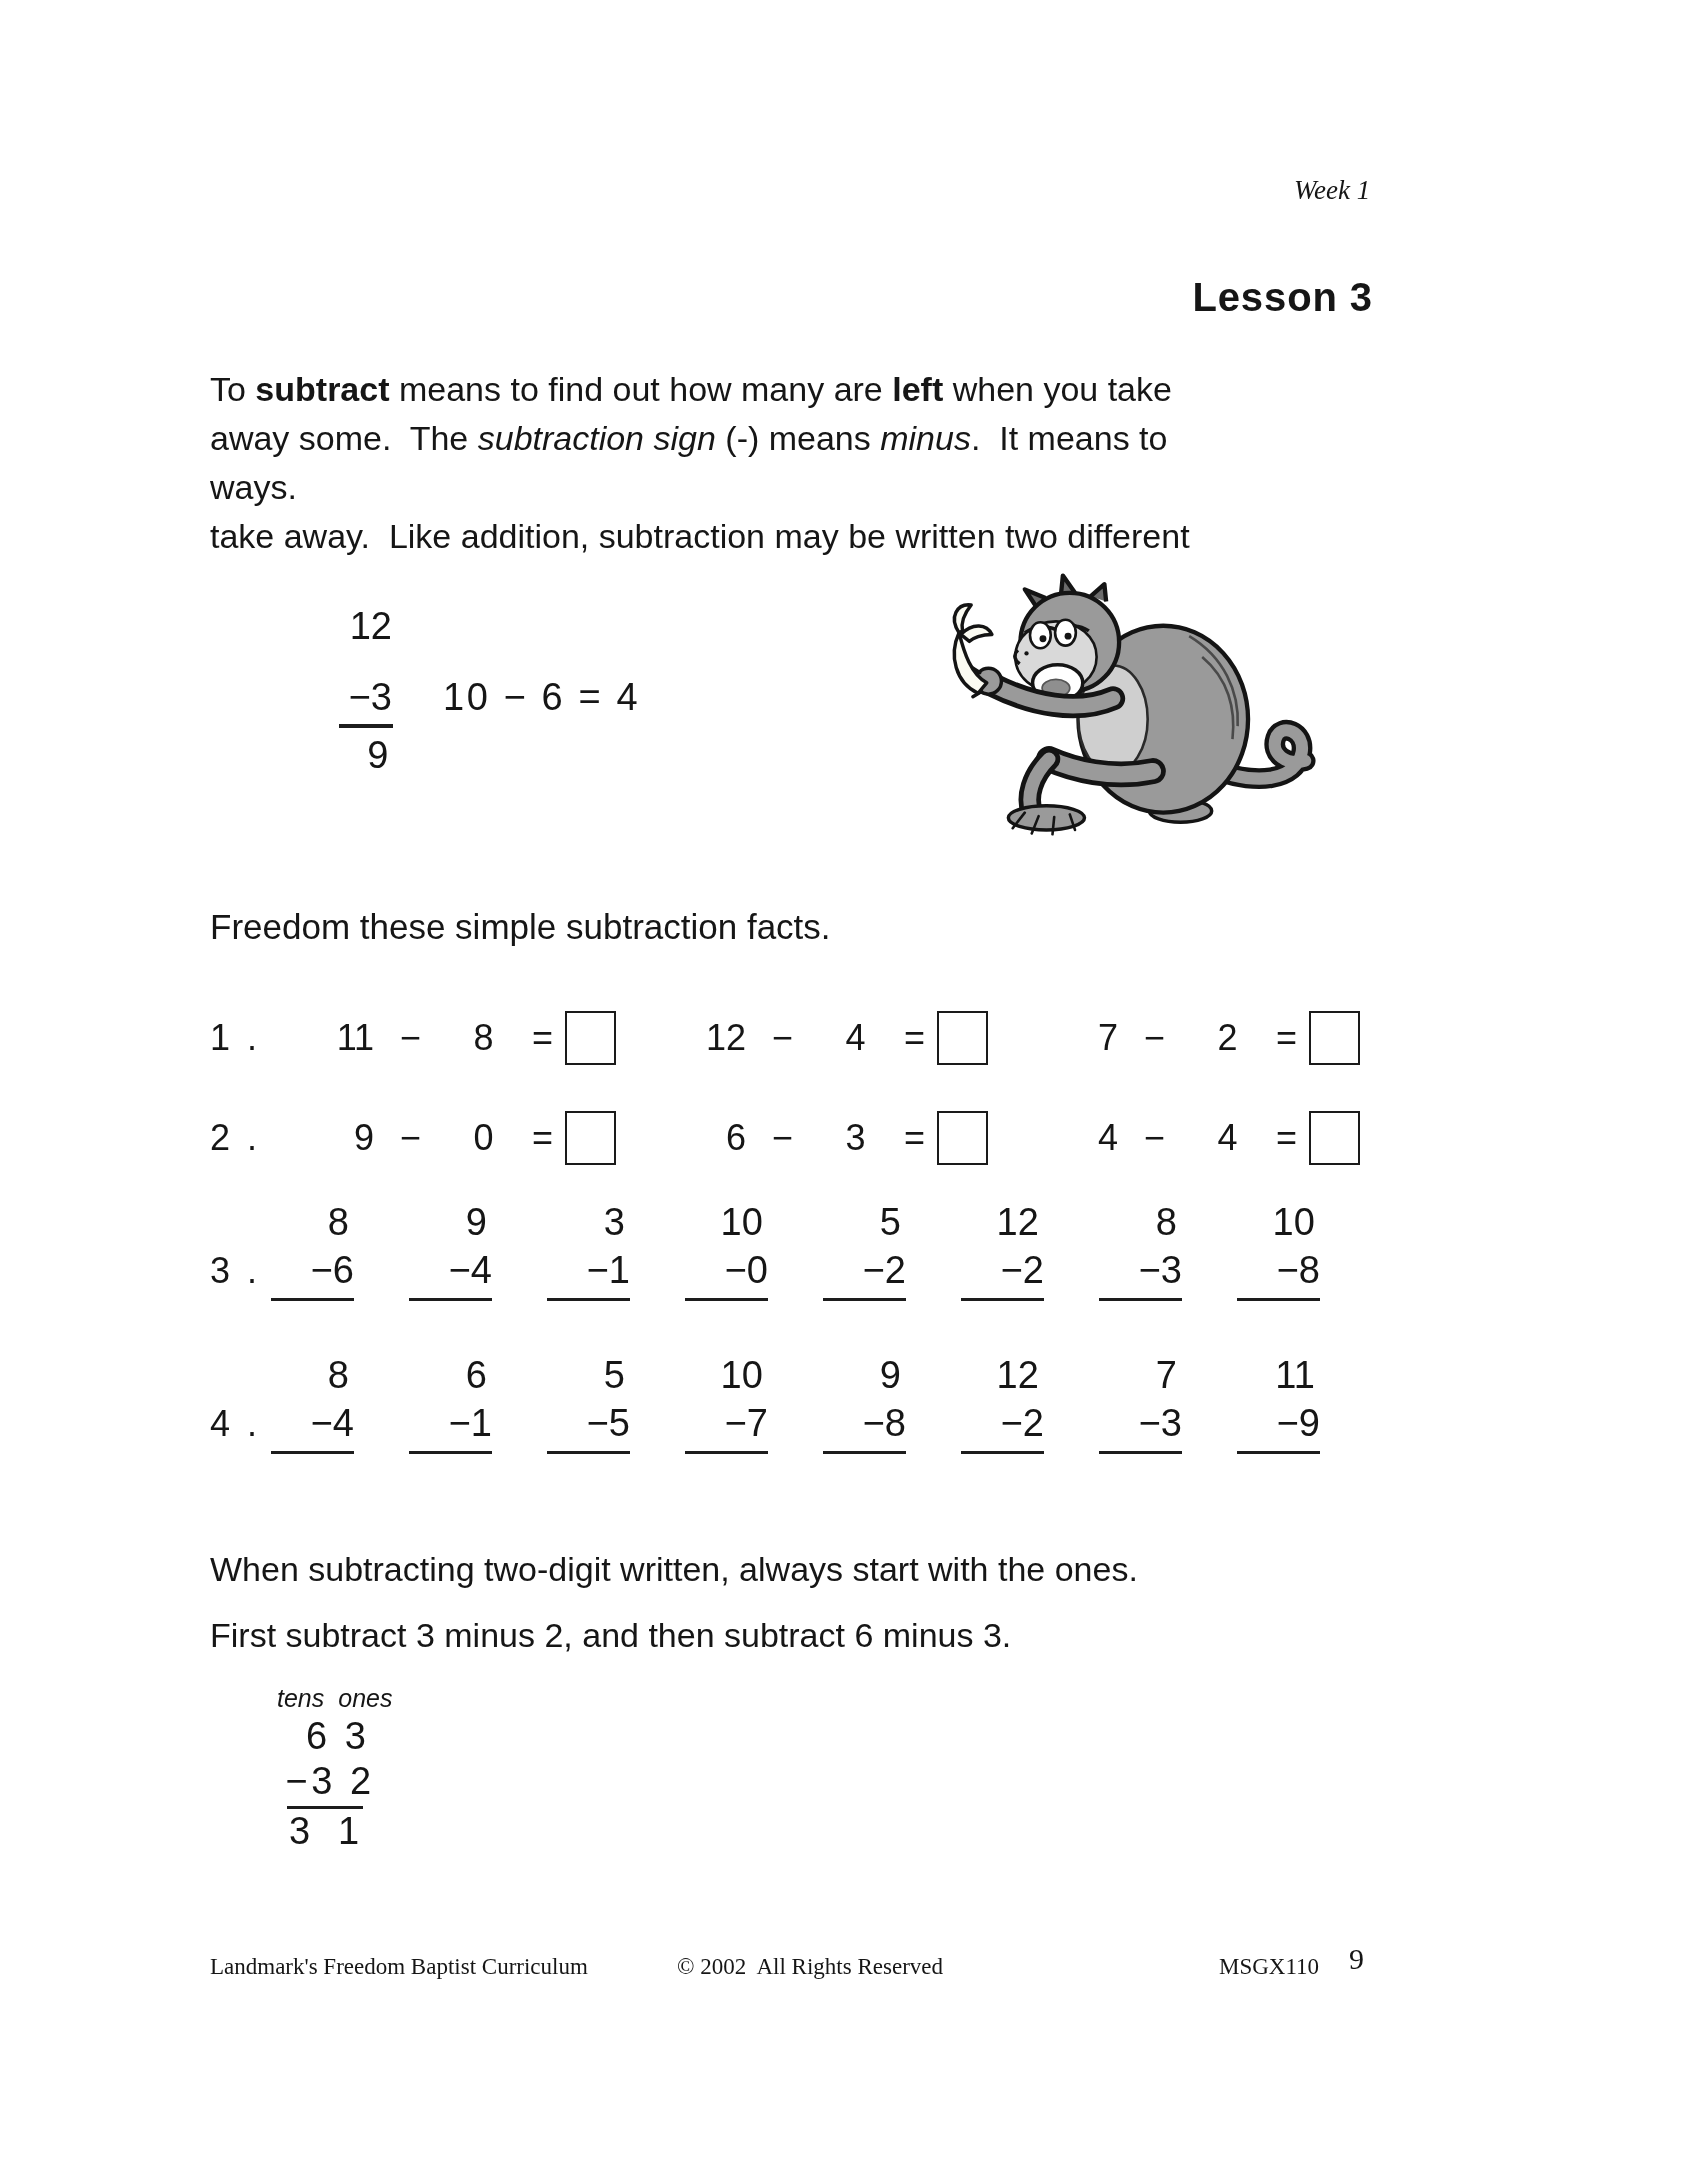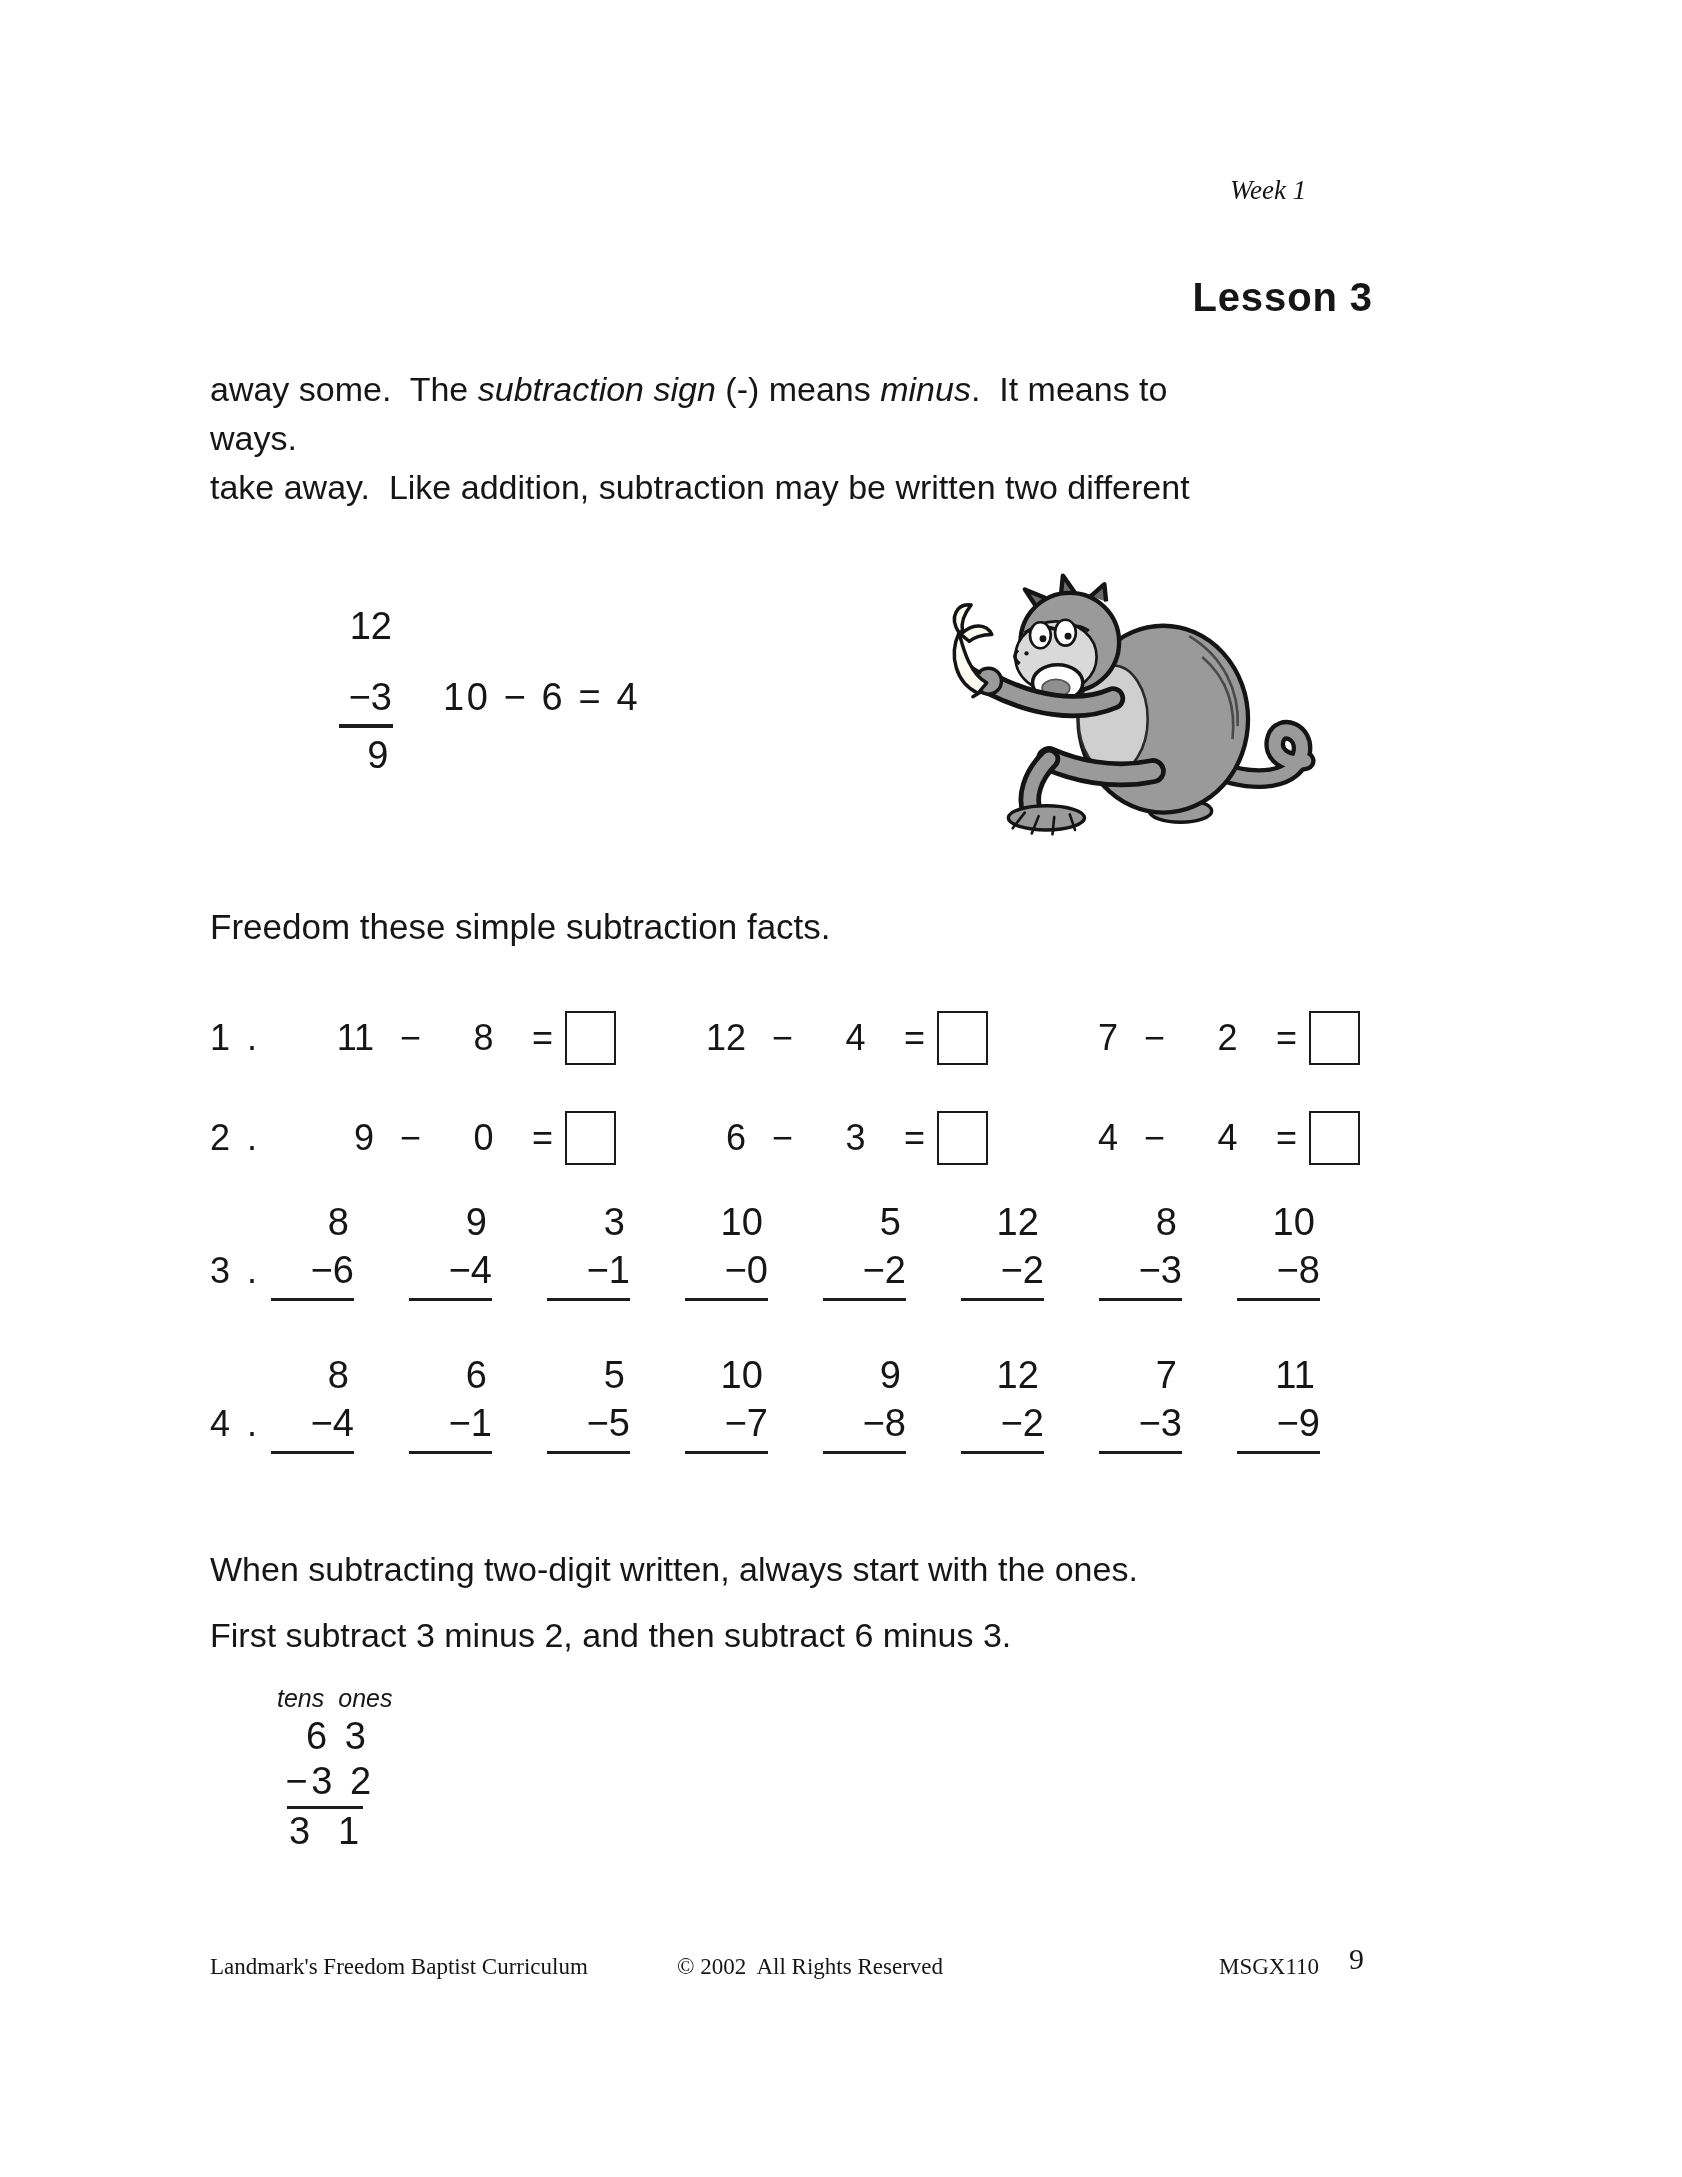--- a/index.html
+++ b/index.html
@@ -1,20 +1,20 @@
 <!DOCTYPE html>
 <html style="font-size:14px"><head>
 <meta charset="utf-8">
 <style>
   html,body{margin:0;padding:0;background:#ffffff;}
   .page{position:relative;width:1683px;height:2177px;background:#ffffff;overflow:hidden;
         font-family:"Liberation Sans",sans-serif;color:#161616;}
   .abs{position:absolute;}
   
-  .week{left:1230px;top:175px;font-family:"Liberation Serif",serif;font-style:italic;font-size:27px;}
+  .week{left:1294px;top:175px;font-family:"Liberation Serif",serif;font-style:italic;font-size:27px;}
   .title{left:210px;top:275px;width:1163px;text-align:right;font-size:40px;font-weight:700;letter-spacing:0.9px;}
   
   .para{left:210px;top:365px;width:1211px;font-size:34px;}
   .pline{line-height:49px;white-space:nowrap;}
   .pline b{font-weight:700;}
   .pline i{font-style:italic;}
   
   .exv{left:337px;top:602px;width:55px;font-size:38px;}
   .exnum{text-align:right;line-height:48px;}
   .exsub{margin-top:22.5px;}
@@ -66,20 +66,21 @@
 </head>
 <body>
 
 <div class="page">
 
   <div class="abs week">Week 1</div>
 
   <div class="abs title">Lesson 3</div>
 
   <div class="abs para">
+    <div class="pline"><span>To </span><b>subtract</b><span> means to find out how many are </span><b>left</b><span> when you take</span></div>
     <div class="pline"><span>away some.&nbsp; The </span><i>subtraction sign</i><span> (-) means </span><i>minus</i><span>.&nbsp; It means to</span></div>
     <div class="pline">ways.</div>
     <div class="pline">take away.&nbsp; Like addition, subtraction may be written two different</div>
   </div>
 
   <div class="abs exv">
     <div class="exnum">12</div>
     <div class="exnum exsub">−3</div>
     <div class="exrule"></div>
     <div class="exnum exres">9</div>

